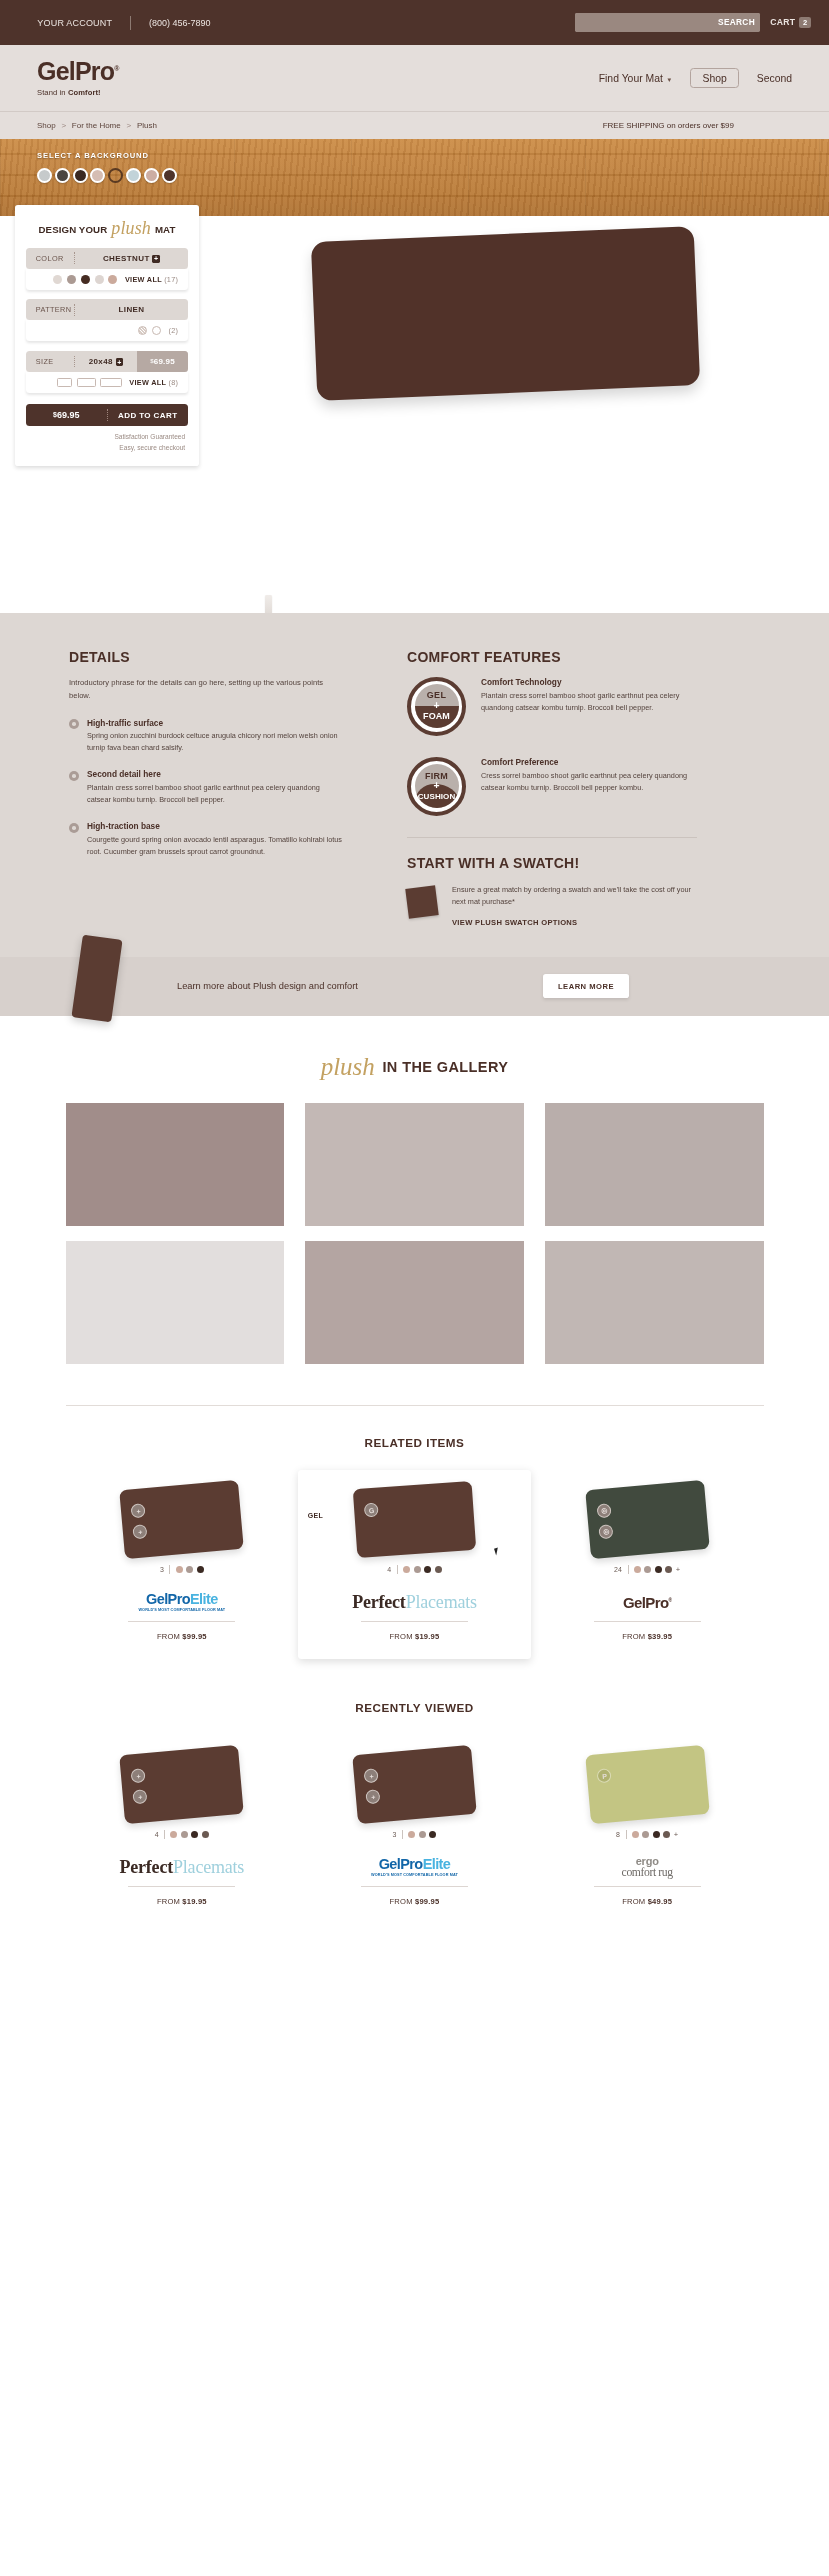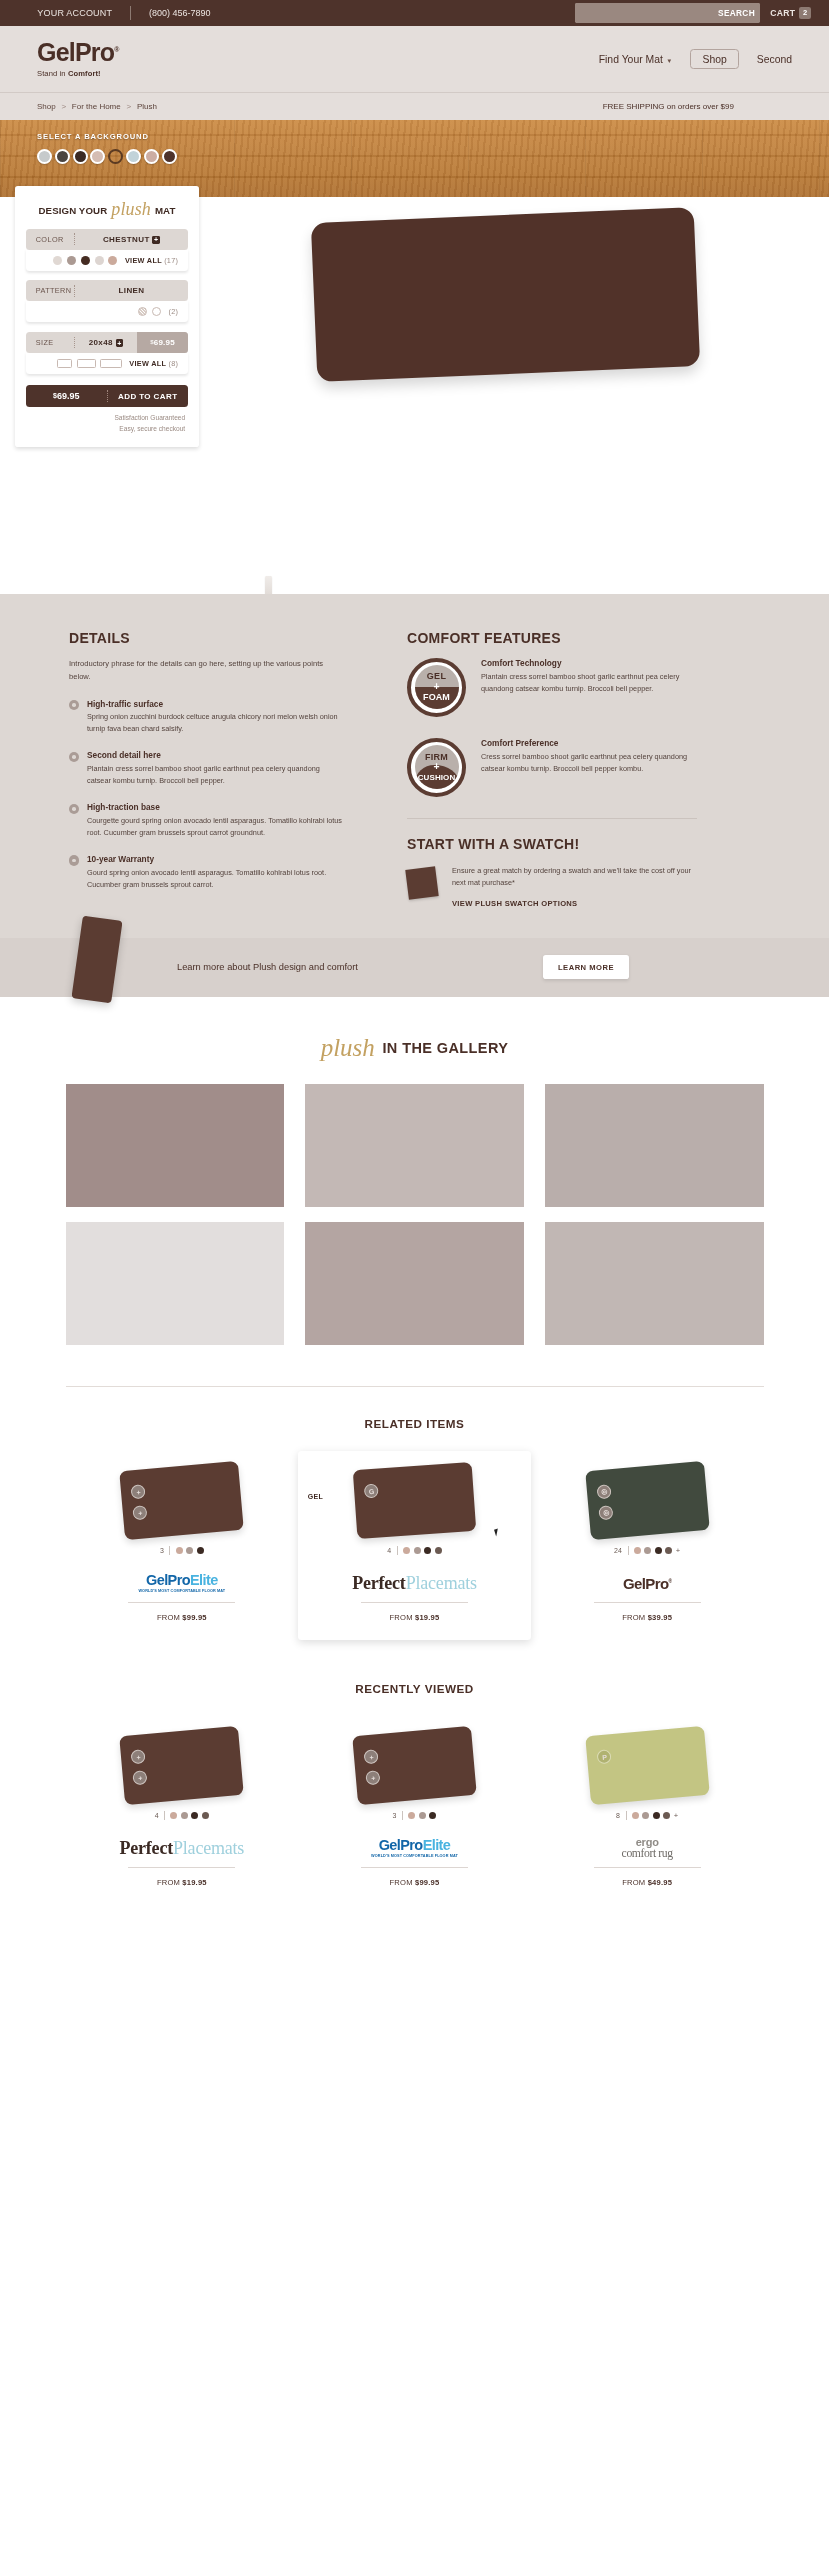--- a/index.html
+++ b/index.html
@@ -8,21 +8,21 @@
     font-family: "Liberation Sans", sans-serif;
     background:#ffffff;
     color:#4a3029;
     width:829px;
     overflow-x:hidden;
   }
   .page { width:829px; position:relative; }
 
   
   .utility {
-    background:#4e332b; height:26px; display:flex; align-items:center;
+    background:#4e332b; height:45px; display:flex; align-items:center;
     padding:0 18px; position:relative;
   }
   .util-left { display:flex; align-items:center; gap:0; }
   .util-link {
     color:#ece5e1; font-size:9px; letter-spacing:0.2px; padding:0 18px 0 19.3px;
     text-decoration:none; white-space:nowrap;
   }
   .util-sep { width:0.7px; height:14px; background:#8d7a72; }
   .util-phone { color:#ece5e1; font-size:9px; padding-left:18px; white-space:nowrap;}
   .util-right { margin-left:auto; display:flex; align-items:center; gap:9.7px; }
@@ -500,29 +500,20 @@
         </div>
         <div class="detail-item">
           <span class="bullet">
               <i></i>
             </span>
           <div>
             <div class="d-title">High-traction base</div>
             <div class="d-body">Courgette gourd spring onion avocado lentil asparagus. Tomatillo kohlrabi lotus root. Cucumber gram brussels sprout carrot groundnut.</div>
           </div>
         </div>
-        <div class="detail-item">
-          <span class="bullet">
-              <i></i>
-            </span>
-          <div>
-            <div class="d-title">10-year Warranty</div>
-            <div class="d-body">Gourd spring onion avocado lentil asparagus. Tomatillo kohlrabi lotus root. Cucumber gram brussels sprout carrot.</div>
-          </div>
-        </div>
       </div>
 
       <div class="col-right">
         <div class="h2">COMFORT FEATURES</div>
 
         <div class="cf-item">
           <div class="cf-badge">
             <div class="inner">
                 <div class="bot"></div>
               </div>

